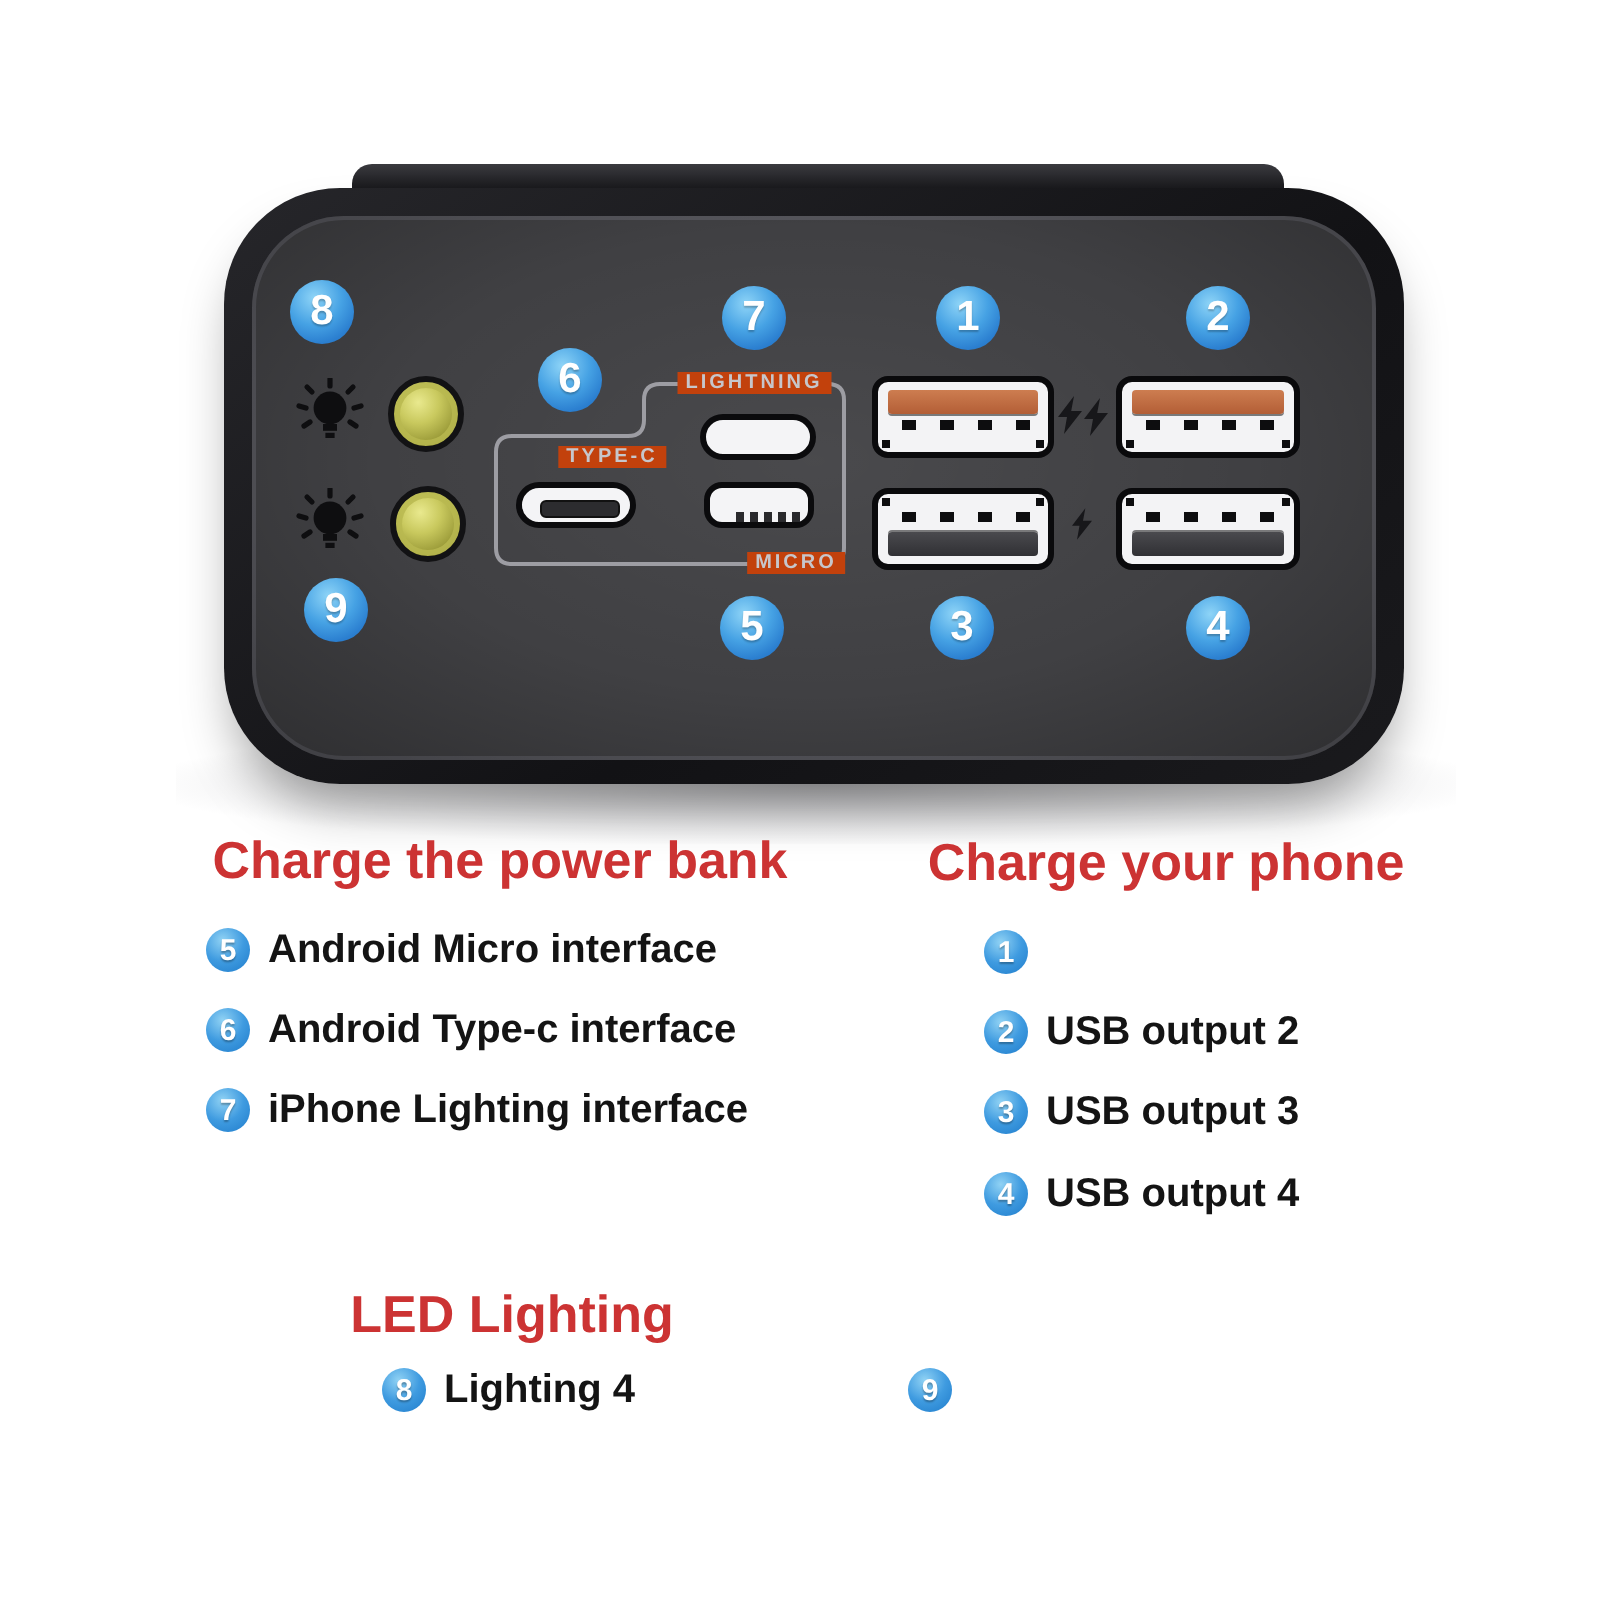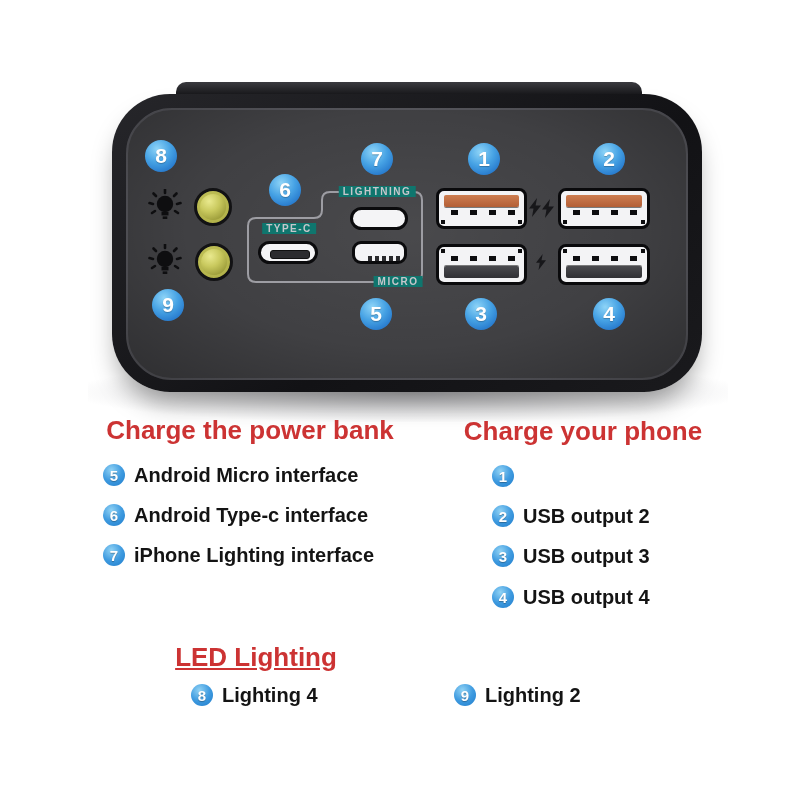--- a/index.html
+++ b/index.html
@@ -33,21 +33,21 @@
   }
   .pb-vignette{
     position:absolute;left:126px;top:108px;width:562px;height:272px;border-radius:46px;
     background:radial-gradient(ellipse at 50% 45%, rgba(255,255,255,0.05) 0%, rgba(0,0,0,0) 55%, rgba(0,0,0,0.28) 100%);
     z-index:3;pointer-events:none;
   }
   .outline-svg{position:absolute;left:240px;top:184px;z-index:4;}
   .port-label{
     position:absolute;z-index:5;transform:translateX(-50%);
     font-size:10px;font-weight:bold;letter-spacing:1.5px;color:#c6c6cb;
-    background:#0f766e;padding:0 4px;white-space:nowrap;
+    background:#c2410c;padding:0 4px;white-space:nowrap;
   }
   
   .callout{
     position:absolute;width:32px;height:32px;border-radius:50%;z-index:6;
     background:radial-gradient(circle at 38% 28%, #8ed4f7 0%, #46a2e4 45%, #2b7fd0 75%, #2470be 100%);
     color:#ffffff;font-size:21px;font-weight:bold;
     display:flex;align-items:center;justify-content:center;
     text-shadow:0 1px 1px rgba(0,0,0,0.25);
   }
   
@@ -117,21 +117,21 @@
   <div class="pb-body"></div>
   <div class="pb-face"></div>
   <div class="pb-vignette"></div>
 
   <svg class="outline-svg" width="190" height="105" viewBox="0 0 190 105">
     <path d="M 90,8 L 174,8 Q 182,8 182,16 L 182,90 Q 182,98 174,98 L 16,98 Q 8,98 8,90
              L 8,42 Q 8,34 16,34 L 74,34 Q 82,34 82,26 L 82,16 Q 82,8 90,8 Z" fill="none" stroke="#9d9da3" stroke-width="2"></path>
   </svg>
 
   <div class="port-label" style="left:377px;top:186px;">LIGHTNING</div>
-  <div class="port-label" style="left:289px;top:223px;">TYPE-C</div>
+  <div class="port-label" style="left:306px;top:223px;">TYPE-C</div>
   <div class="port-label" style="left:398px;top:276px;">MICRO</div>
 
   <div class="pill-port" style="left:350px;top:207px;width:58px;height:23px;"></div>
   <div class="pill-port" style="left:258px;top:241px;width:60px;height:23px;">
     <div class="typec-slot"></div>
   </div>
   <div class="pill-port" style="left:352px;top:241px;width:55px;height:23px;border-radius:9px;">
     <div class="micro-teeth">
         <i></i>
         <i></i>
@@ -255,24 +255,23 @@
   </div>
   <div class="lrow" style="left:492px;top:543px;">
     <span class="lnum">3</span>
     <span class="ltext">USB output 3</span>
   </div>
   <div class="lrow" style="left:492px;top:584px;">
     <span class="lnum">4</span>
     <span class="ltext">USB output 4</span>
   </div>
 
-  <div class="heading" style="left:146px;top:642px;width:220px;text-decoration:underline;">LED Lighting</div>
+  <div class="heading" style="left:146px;top:642px;width:220px;">LED Lighting</div>
 
   <div class="lrow" style="left:191px;top:682px;">
     <span class="lnum">8</span>
     <span class="ltext">Lighting 4</span>
   </div>
   <div class="lrow" style="left:454px;top:682px;">
     <span class="lnum">9</span>
-    <span class="ltext">Lighting 2</span>
   </div>
 
 </div>
 
 </body></html>

